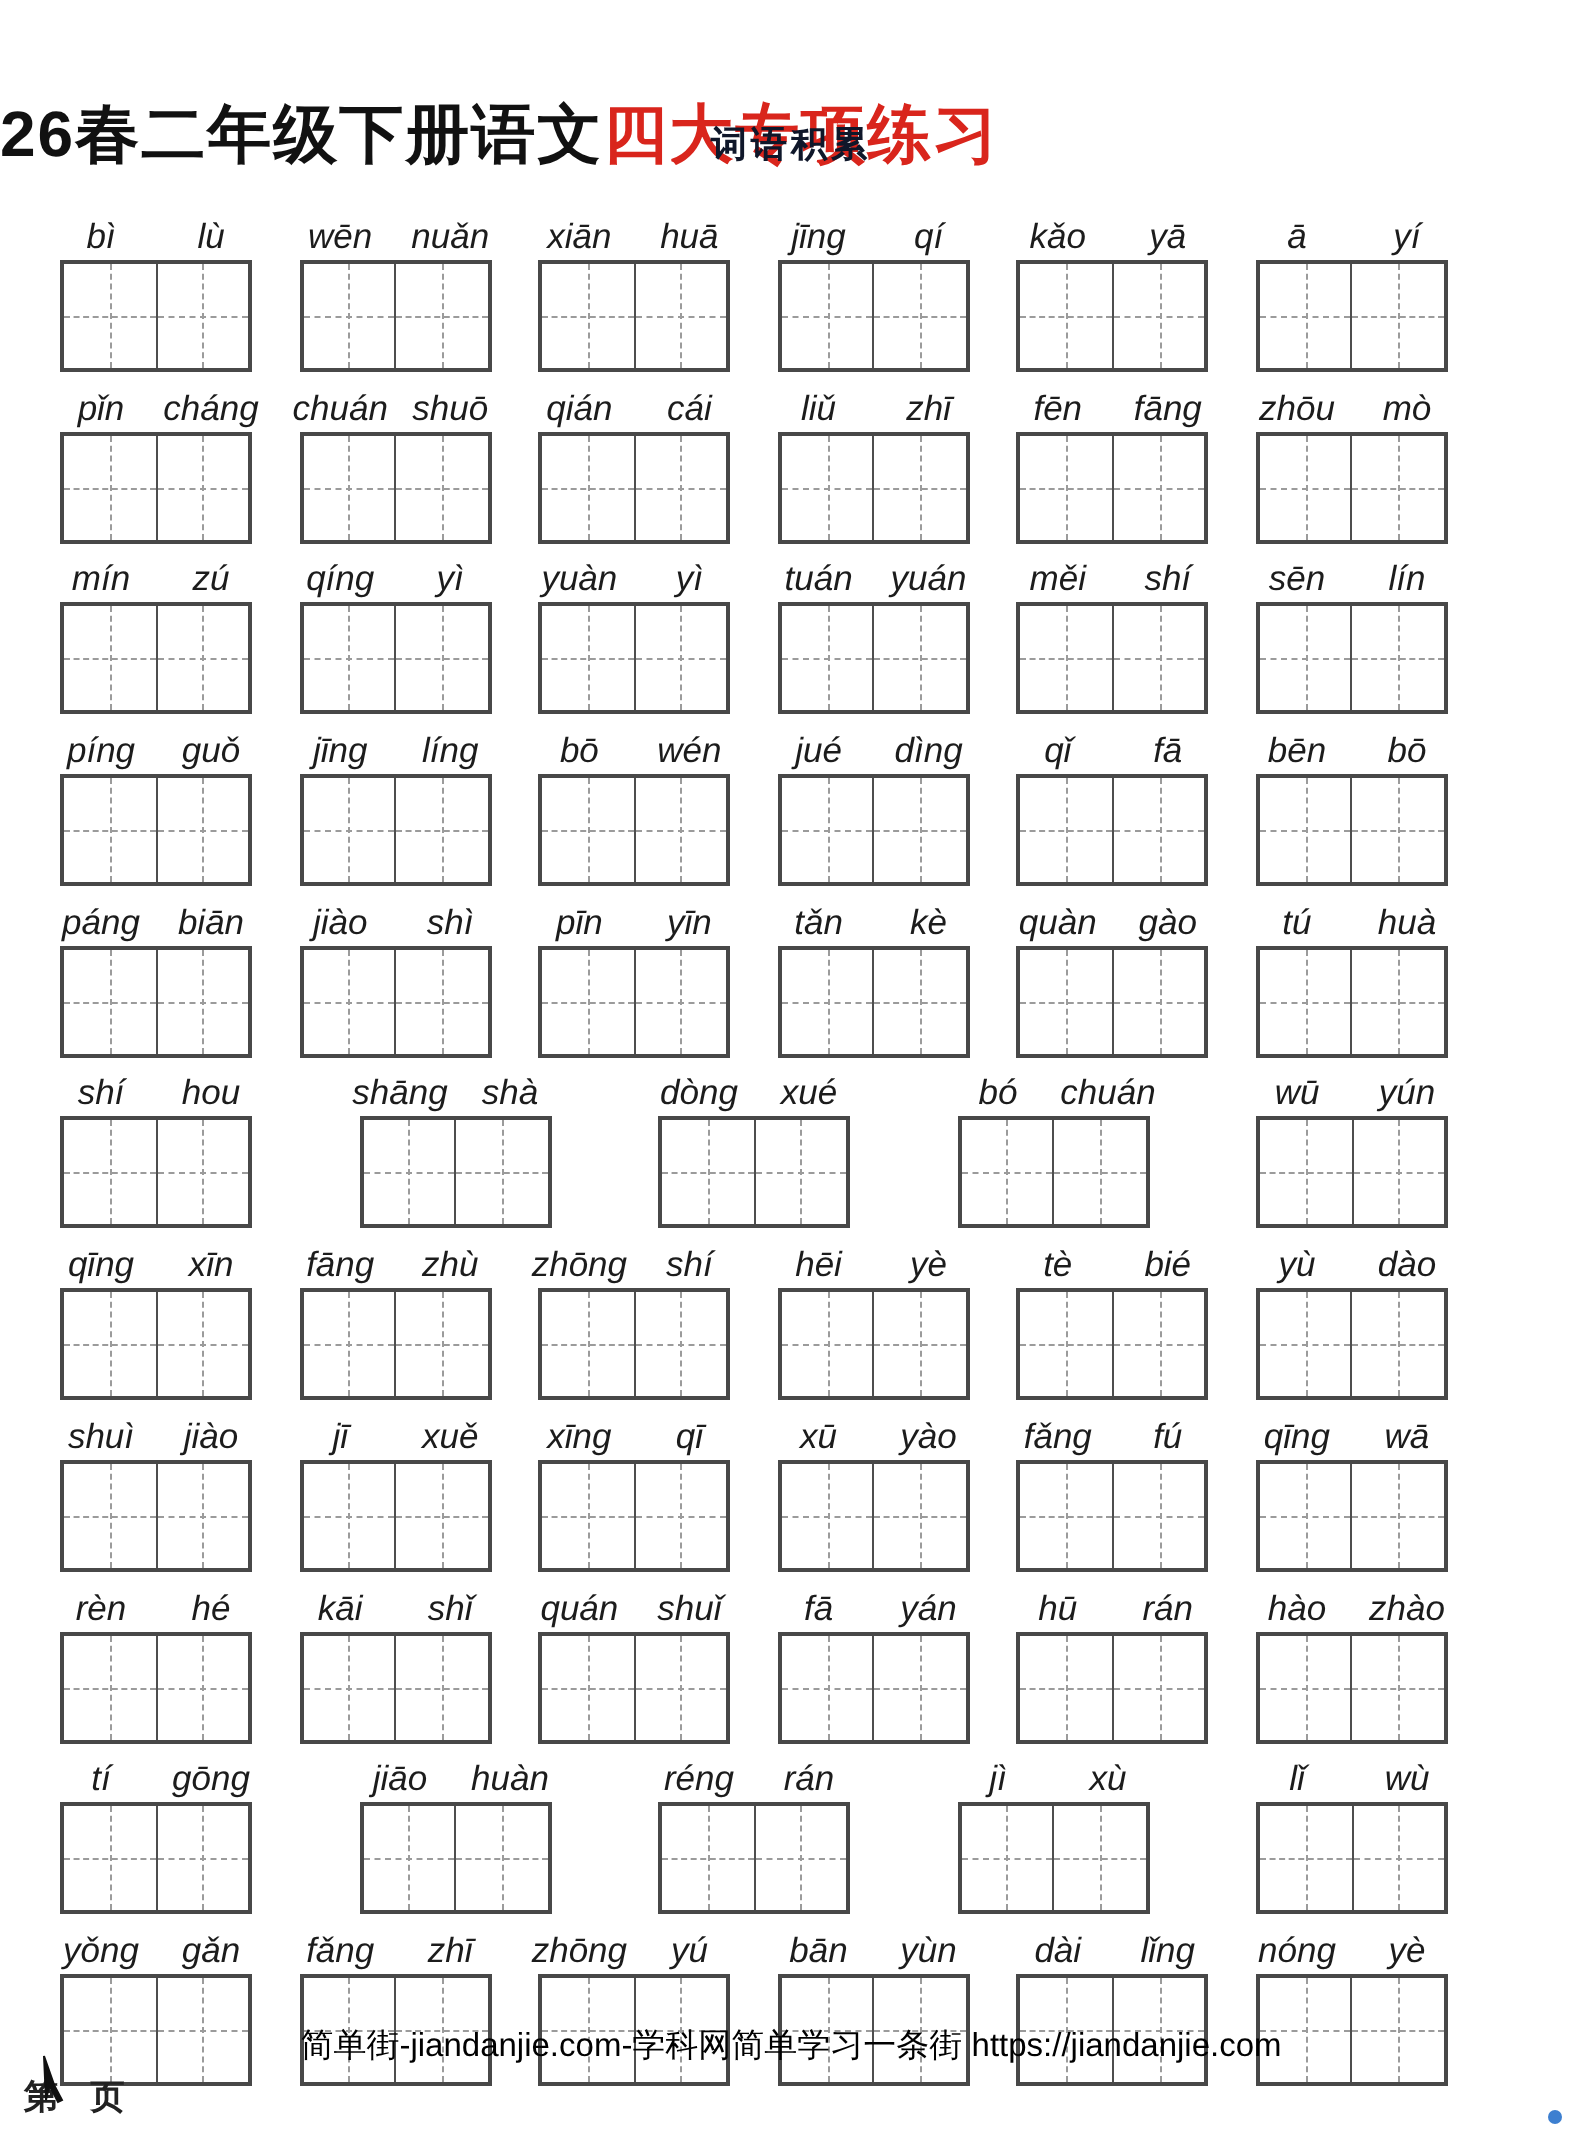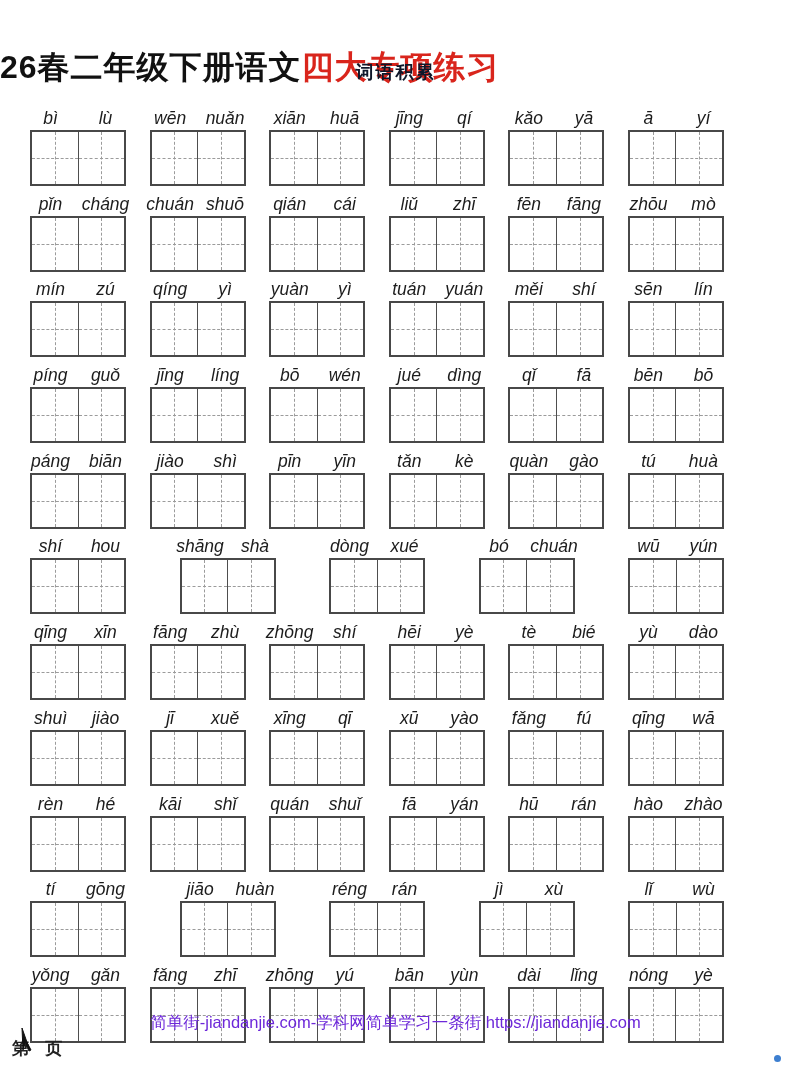--- a/index.html
+++ b/index.html
@@ -41,21 +41,21 @@
   .cell::before{
     content:"";position:absolute;left:0;right:0;top:50%;
     border-top:1px dashed #9b9b9b;
   }
   .cell::after{
     content:"";position:absolute;top:0;bottom:0;left:50%;
     border-left:1px dashed #9b9b9b;
   }
   .watermark{
     position:absolute;top:1012px;left:0;width:100%;text-align:center;
-    font-size:16.5px;color:#6d28d9;white-space:nowrap;z-index:5;
+    font-size:16.5px;color:#000000;white-space:nowrap;z-index:5;
   }
   .footer{
     position:absolute;top:1037px;left:12px;width:100%;
     font-size:17px;font-weight:bold;color:#222;
     font-family:"Liberation Serif","DejaVu Serif",serif;letter-spacing:6px;
     z-index:6;
   }
   .cursor{position:absolute;left:16px;top:1026px;z-index:7;}
   .blue-dot{
     position:absolute;left:774px;top:1055px;width:7px;height:7px;

